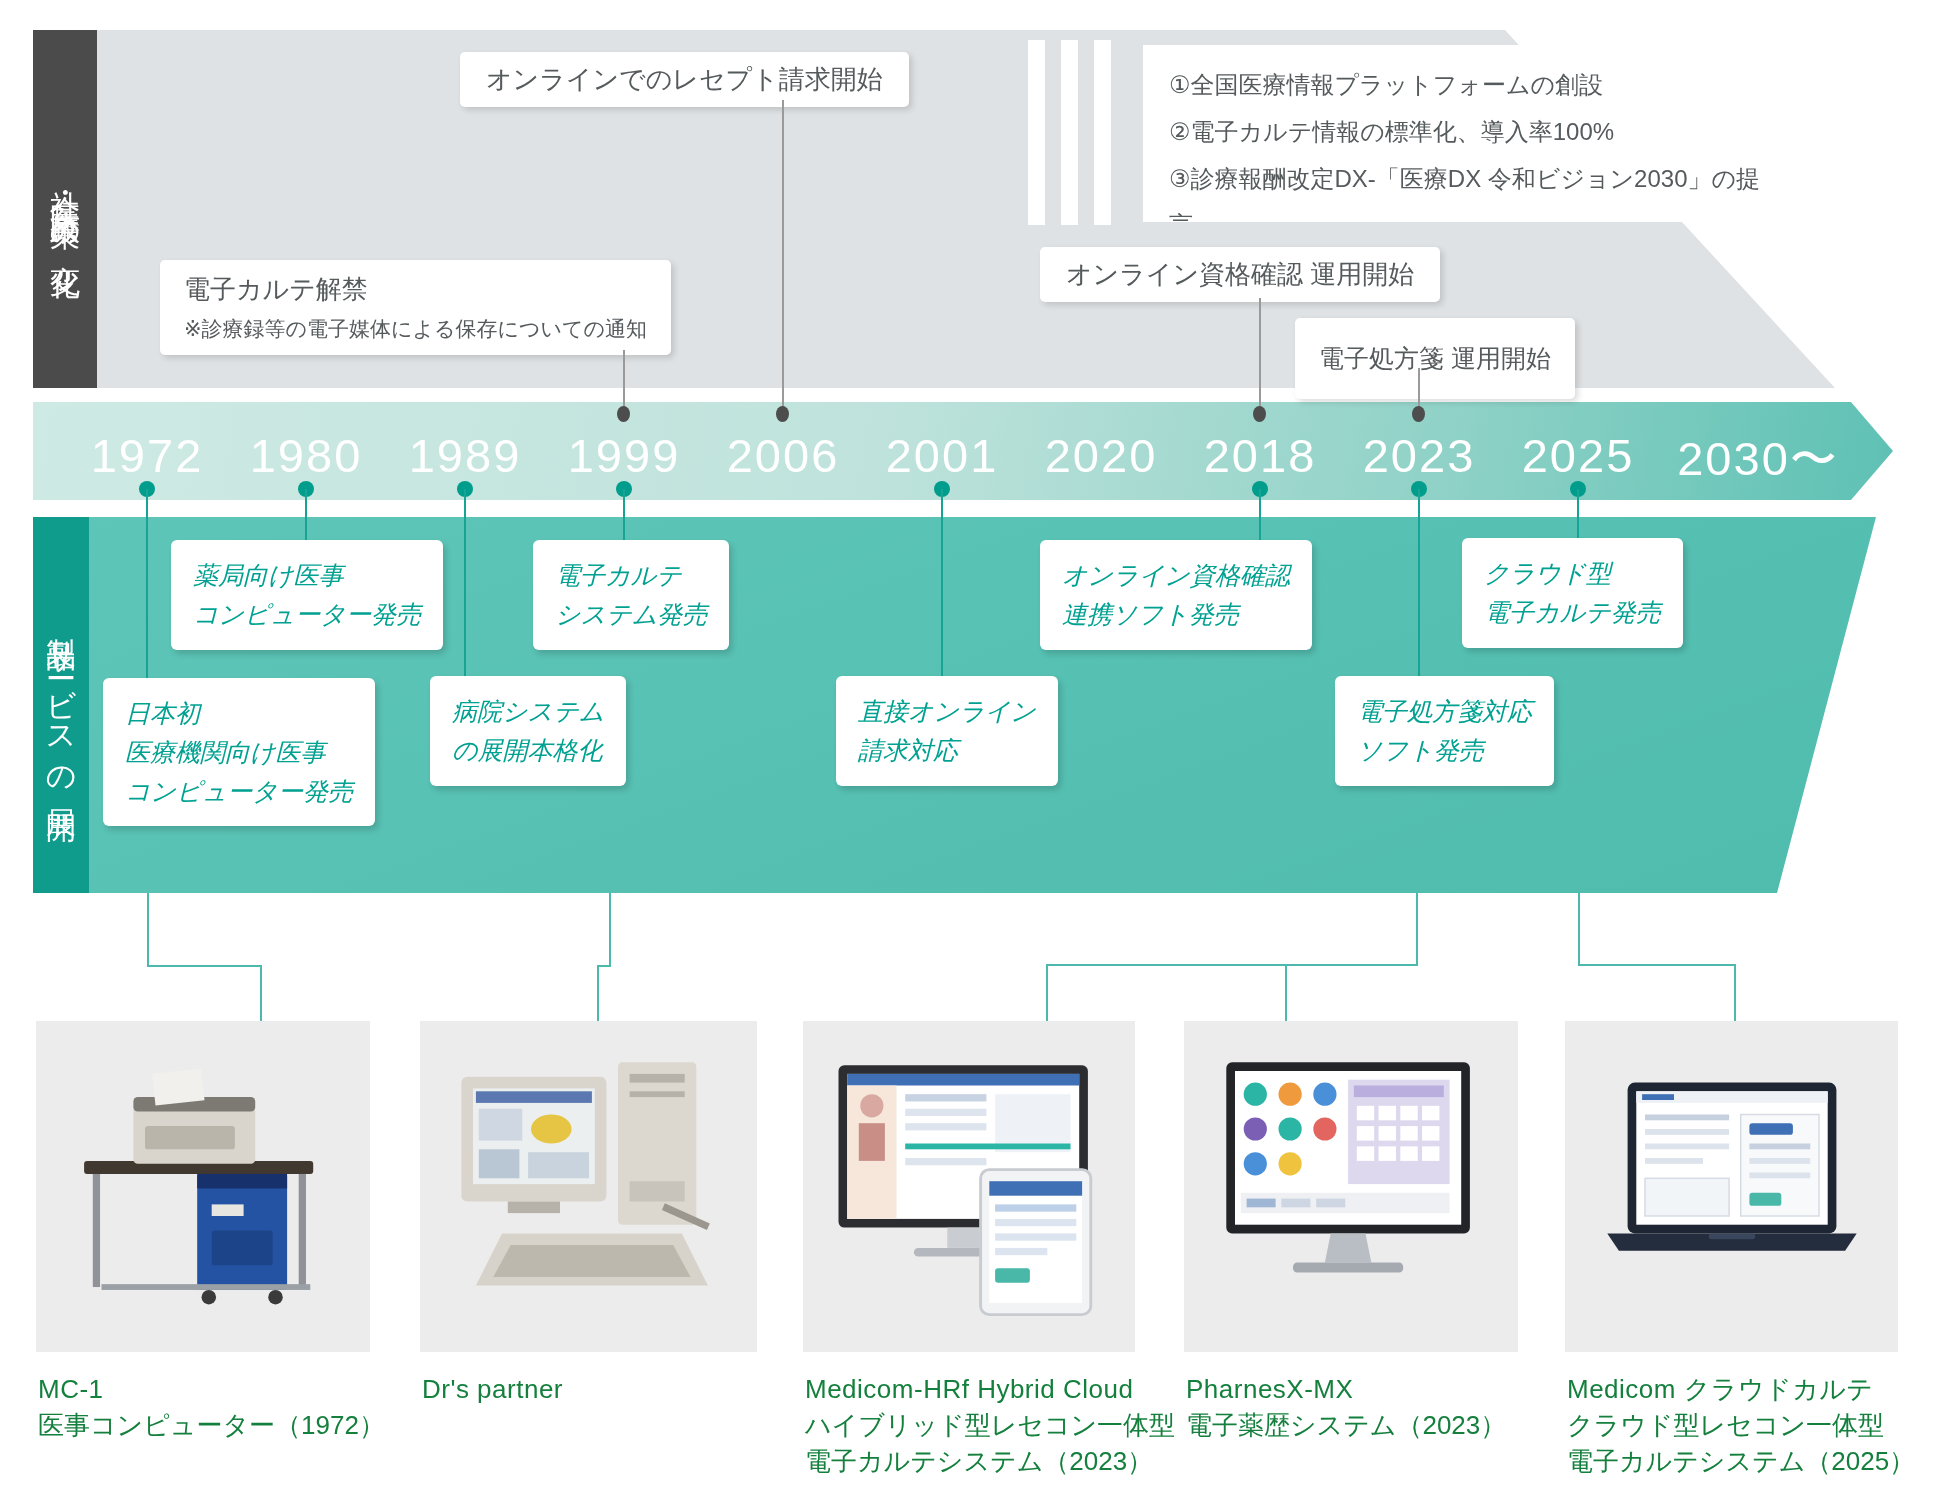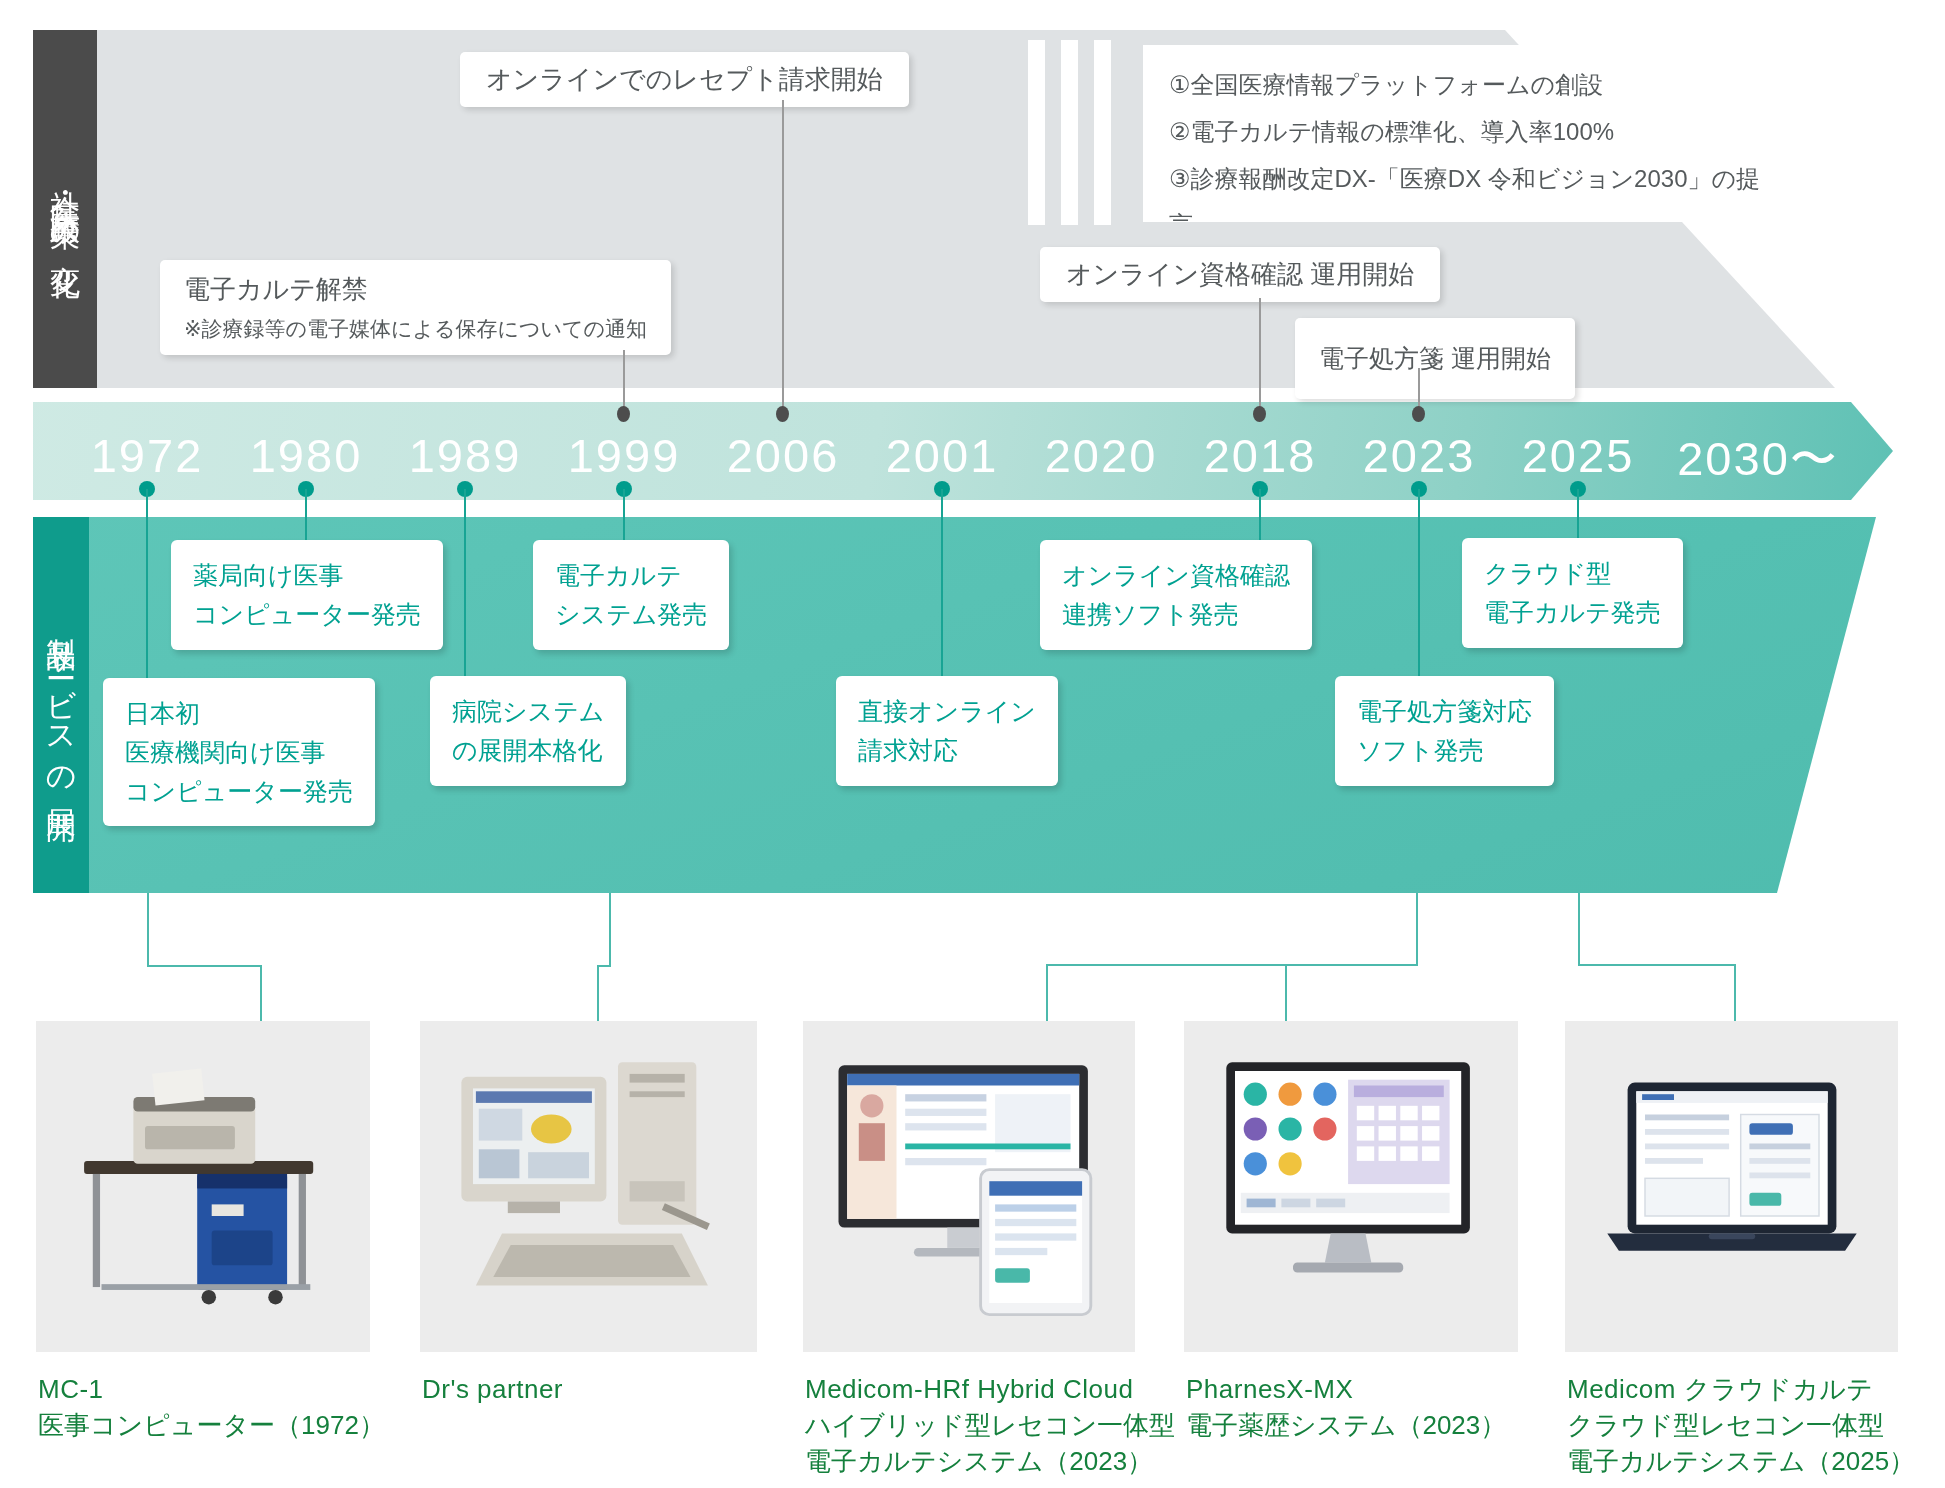--- a/index.html
+++ b/index.html
@@ -28,21 +28,21 @@
   
   .stripe{position:absolute;top:40px;width:17px;height:185px;background:#ffffff;}
 
   
   .gbox{position:absolute;background:#ffffff;border-radius:5px;
     box-shadow:3px 3px 6px rgba(0,0,0,0.14);color:#555a5c;}
   .gbox .t1{font-size:26px;color:#555a5c;}
   
   .tbox{position:absolute;background:#ffffff;border-radius:6px;
     box-shadow:3px 4px 6px rgba(0,0,0,0.16);color:#00a191;
-    font-size:25px;line-height:1.55;padding:16px 22px;white-space:nowrap;}
+    font-size:25px;line-height:1.55;padding:16px 22px;white-space:nowrap;font-style:italic;}
 
   
   .gline{position:absolute;width:2px;background:#9a9a9a;}
   .tline{position:absolute;width:2px;background:#18a494;}
   .cline{position:absolute;background:#4cb9ac;}
   .gdot{position:absolute;width:13px;height:16px;border-radius:50%;background:#4d4d4d;}
   .tdot{position:absolute;width:16px;height:16px;border-radius:50%;background:#009c8c;}
 
   
   .year{position:absolute;top:428px;transform:translateX(-50%);color:#ffffff;

